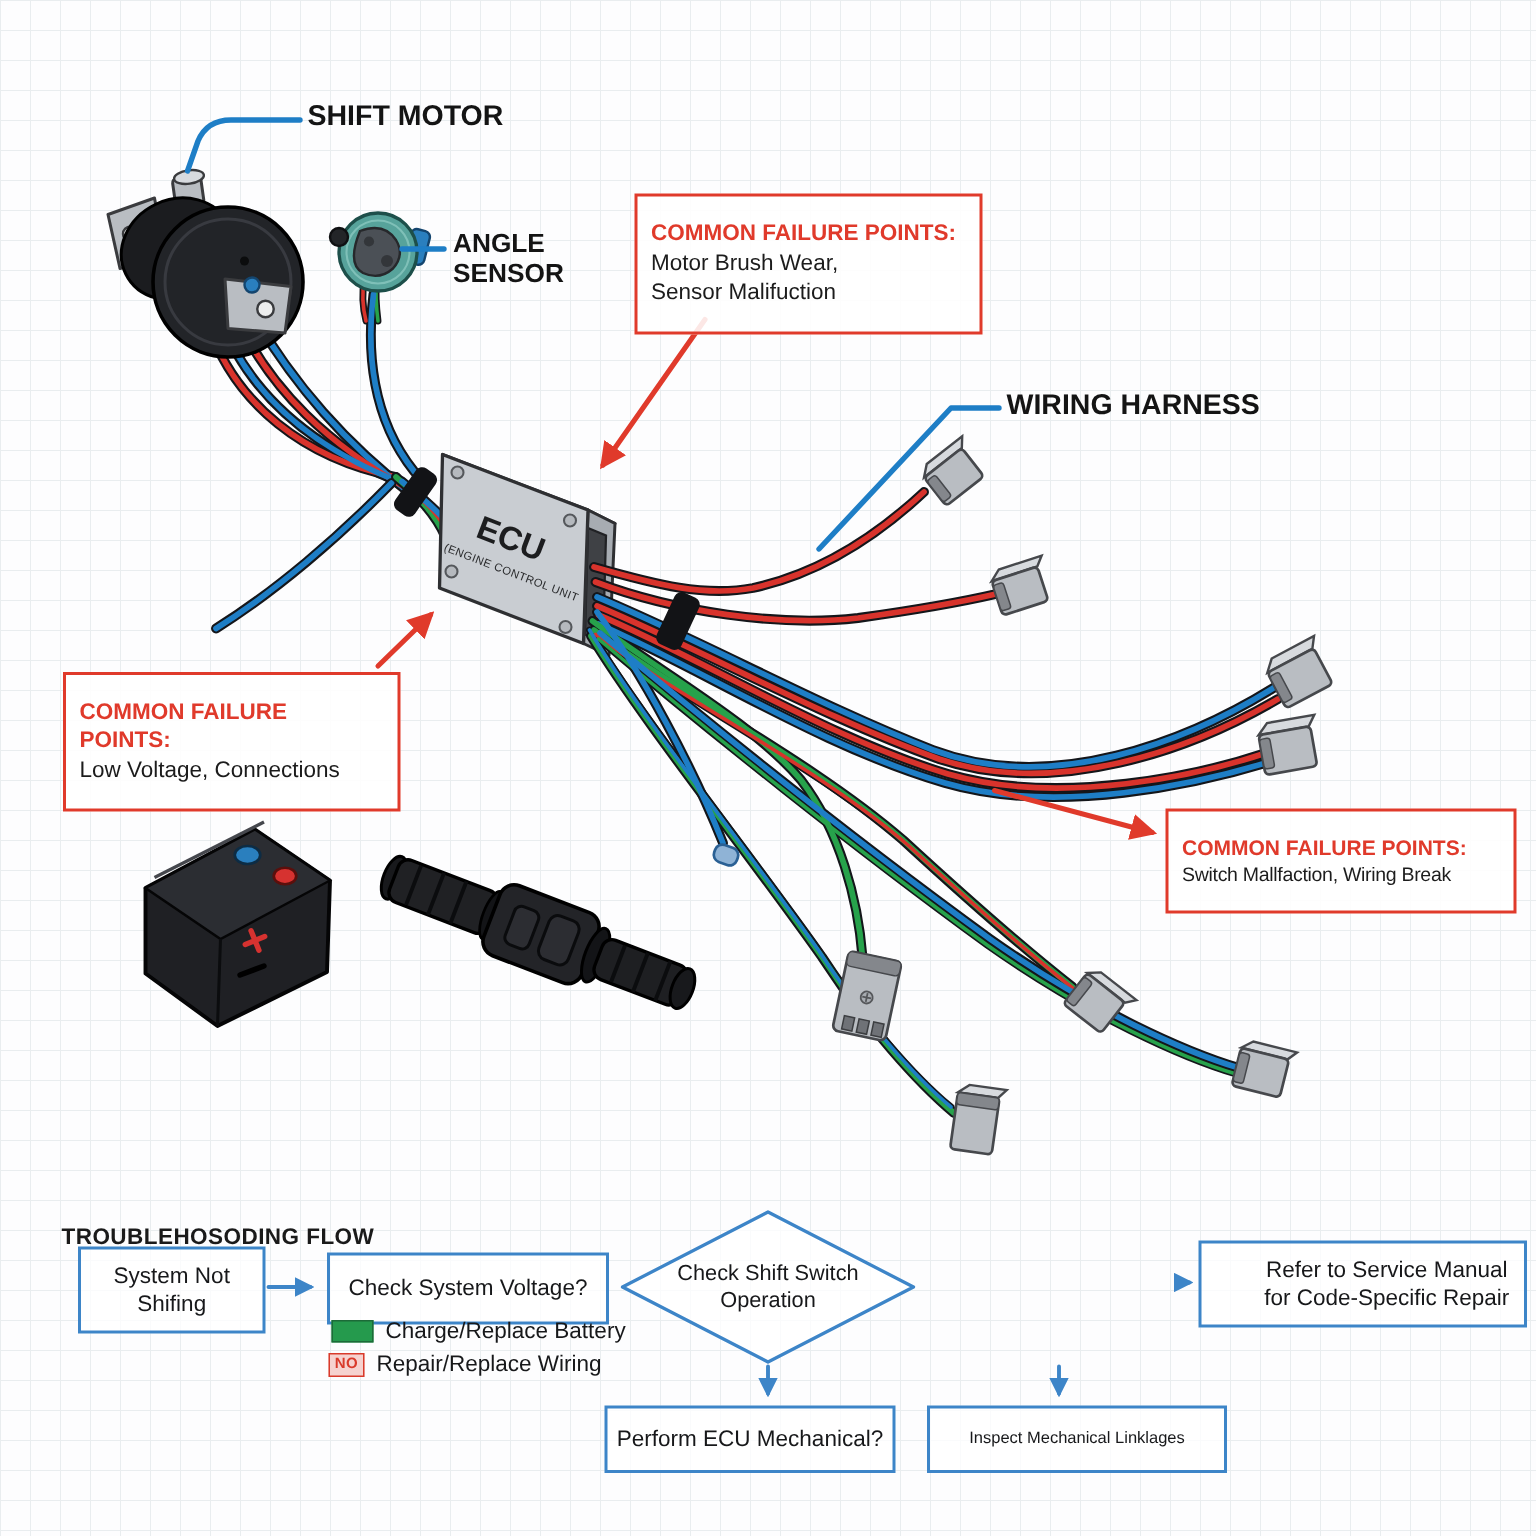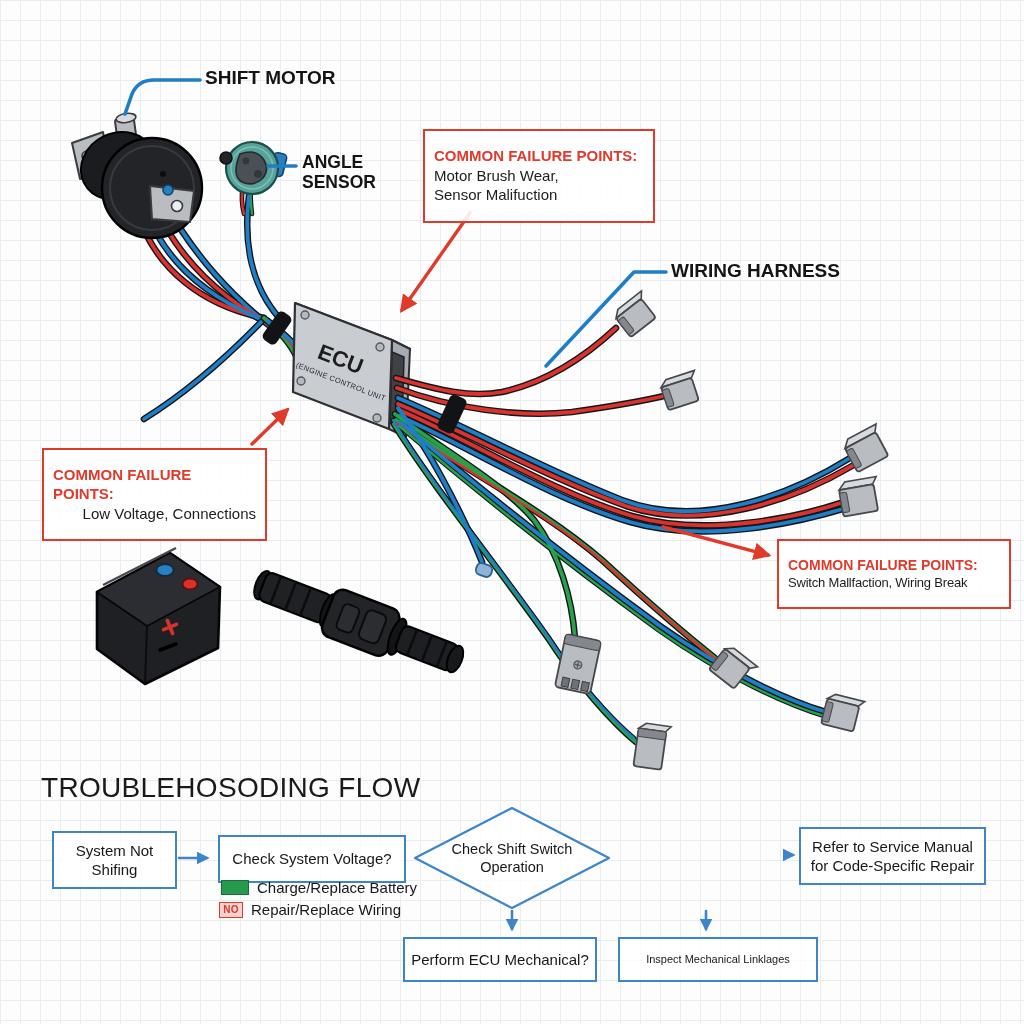--- a/index.html
+++ b/index.html
@@ -43,33 +43,33 @@
   .lbl{position:absolute;font-weight:bold;color:#141414;white-space:pre-line;line-height:1.15;}
   #lbl-shift-motor{left:205px;top:67px;font-size:19px;}
   #lbl-angle-sensor{left:302px;top:152px;font-size:17.5px;}
   #lbl-wiring-harness{left:671px;top:260px;font-size:19px;}
 
   .failure{position:absolute;border:2.4px solid var(--alert-red);background:rgba(255,255,255,.88);padding:16px 9px;}
   .failure .ftitle{display:block;color:var(--alert-red);font-weight:bold;font-size:15px;line-height:1.25;}
   .failure .fbody{display:block;color:#1c1c1c;font-size:15px;line-height:1.3;white-space:pre-line;}
   #failure-a{left:423px;top:129px;width:210px;}
   #failure-b{left:42px;top:448px;width:203px;}
-  #failure-b .fbody{text-align:right;}
+  #failure-b .fbody{text-align:left;}
   #failure-c{left:777px;top:539px;width:212px;}
   #failure-c .ftitle{font-size:14px;}
   #failure-c .fbody{font-size:13px;letter-spacing:-.2px;white-space:nowrap;}
 
-  #flow-title{position:absolute;left:41px;top:772px;font-size:28px;font-weight:normal;color:#1a1a1a;letter-spacing:.3px;}
+  #flow-title{position:absolute;left:41px;top:816px;font-size:15px;font-weight:bold;color:#1a1a1a;letter-spacing:.3px;}
 
   .fbox{position:absolute;border:2.2px solid var(--flow-blue);background:rgba(255,255,255,.78);
         display:flex;align-items:center;justify-content:center;text-align:center;
         color:#17181a;font-size:15px;line-height:1.3;white-space:pre-line;}
   #node-start{left:52px;top:831px;width:121px;height:54px;}
   #node-battery{left:218px;top:835px;width:184px;height:44px;}
-  #node-manual{left:799px;top:827px;width:183px;height:54px;}
+  #node-manual{left:799px;top:827px;width:183px;height:54px;padding-left:32px;}
   #node-ecudiag{left:403px;top:937px;width:190px;height:41px;}
   #node-mech{left:618px;top:937px;width:196px;height:41px;font-size:11px;}
 
   .diamond{position:absolute;display:flex;align-items:center;justify-content:center;}
   .diamond svg{position:absolute;left:0;top:0;}
   .diamond .dtext{position:relative;text-align:center;font-size:14.5px;color:#17181a;line-height:1.25;white-space:pre-line;}
   #node-d1{left:413px;top:806px;width:198px;height:104px;}
   #node-d2{left:616px;top:806px;width:180px;height:104px;}
   .dshape{fill:rgba(255,255,255,.78);stroke:var(--flow-blue);stroke-width:2.2;stroke-linejoin:round;}
 

